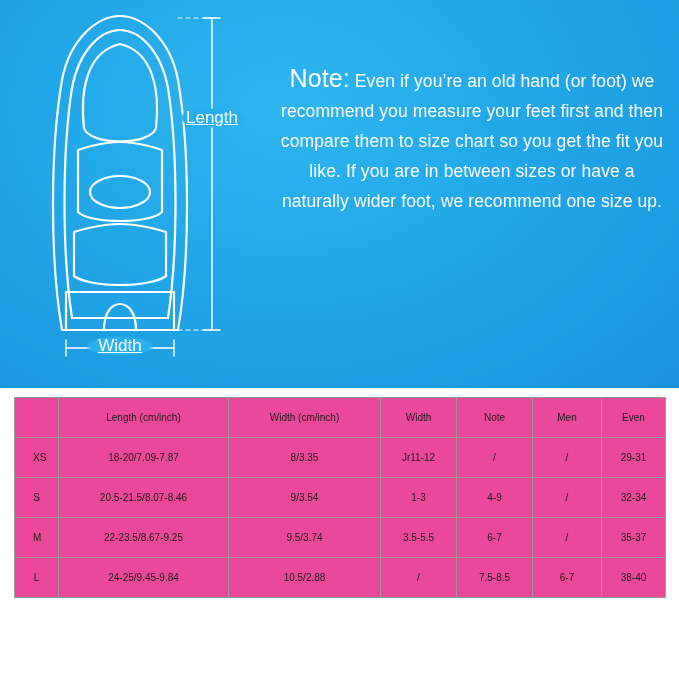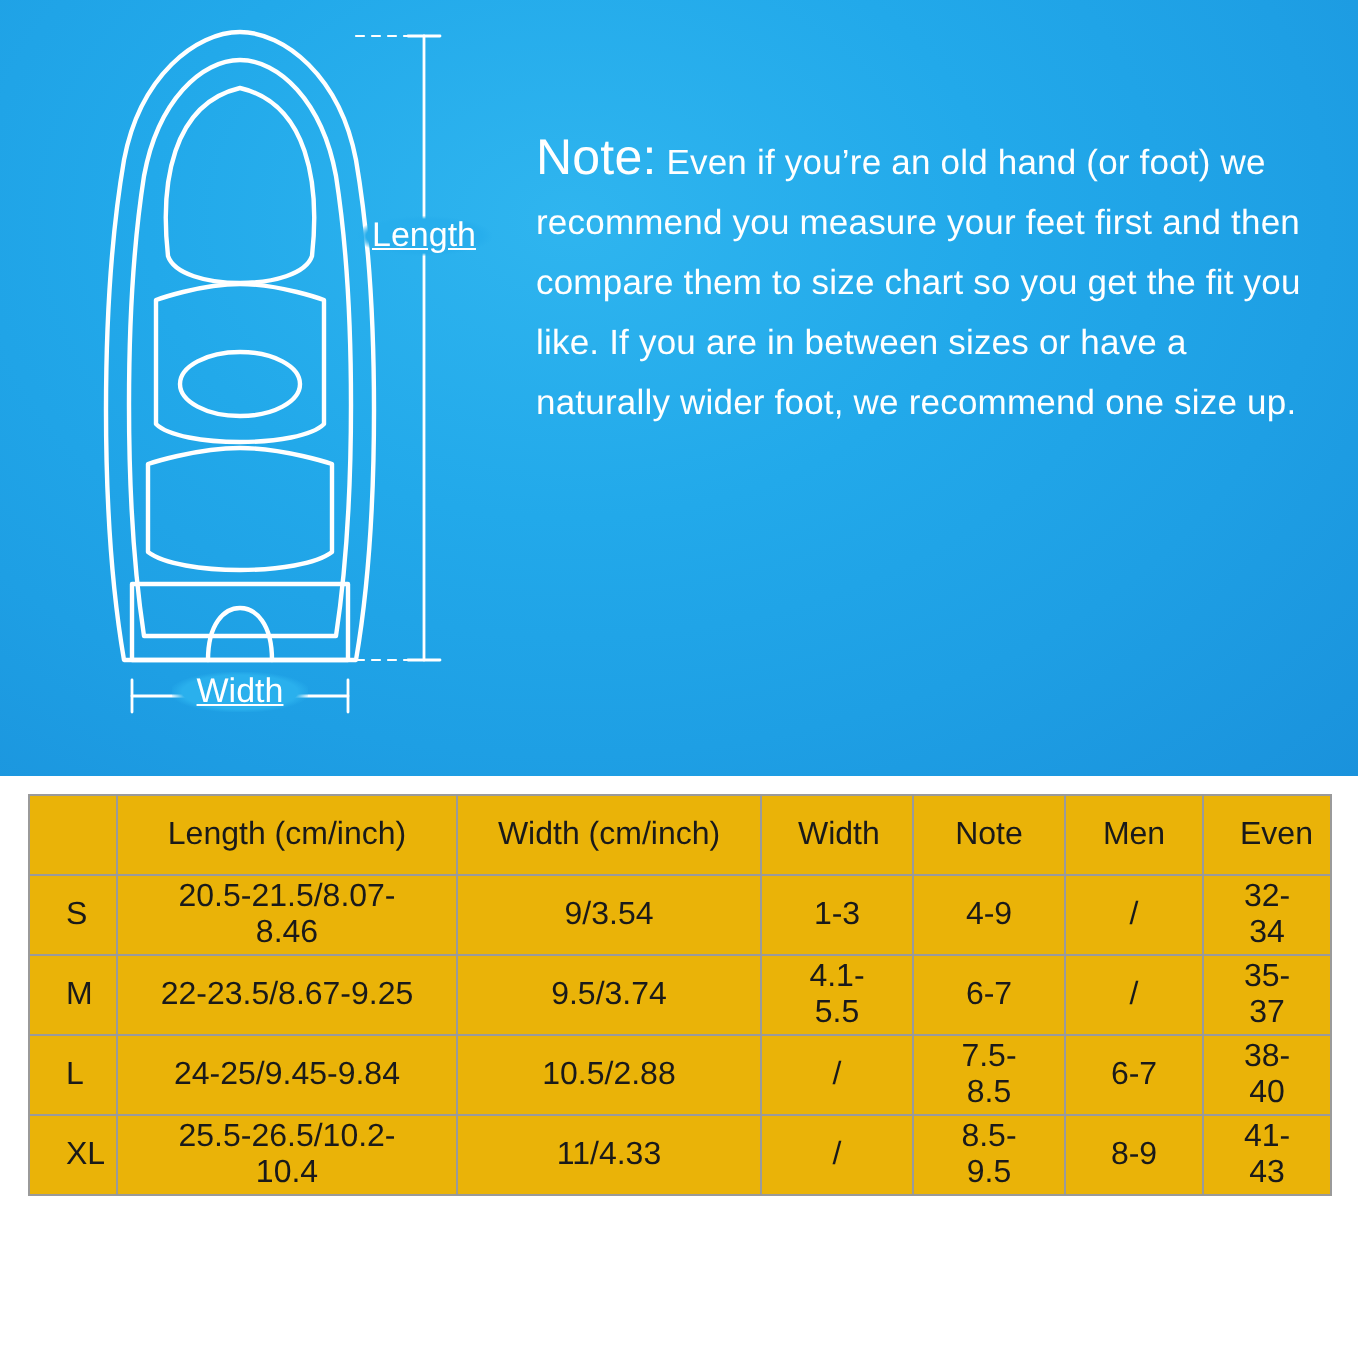--- a/index.html
+++ b/index.html
@@ -27,27 +27,28 @@
     background: radial-gradient(ellipse at 42% 28%, #2fb5ef 0%, #22a9ea 38%, #1e9fe4 68%, #1a92dc 100%);
     overflow: hidden;
   }
   .fin-svg {
     position: absolute;
     left: 0;
     top: 0;
   }
   .note {
     position: absolute;
-    left: 268px;
+    left: 280px;
     top: 66px;
     width: 384px;
     color: #ffffff;
     font-size: 17.5px;
     line-height: 1.72;
     letter-spacing: 0.1px;
+    text-align: center;
   }
   .note .lead {
     font-size: 25px;
     line-height: 1;
     vertical-align: baseline;
   }
   
   .table-wrap {
     position: absolute;
     left: 14px;
@@ -56,25 +57,25 @@
   }
   table.size-table {
     border-collapse: collapse;
     width: 651px;
     table-layout: fixed;
   }
   table.size-table td, table.size-table th {
     border: 1px solid #9a9a9a;
     height: 39px;
     text-align: center;
-    font-size: 16px;
+    font-size: 10px;
     font-weight: normal;
     color: #1a1a1a;
     padding: 0 18px;
-    background: #eab308;
+    background: #ec4899;
   }
   col.c0 { width: 44px; }
   col.c1 { width: 170px; }
   col.c2 { width: 152px; }
   col.c3 { width: 76px; }
   col.c4 { width: 76px; }
   col.c5 { width: 69px; }
   col.c6 { width: 64px; }
 </style>
 </head>
@@ -137,52 +138,52 @@
           <th>Length (cm/inch)</th>
           <th>Width (cm/inch)</th>
           <th>Width</th>
           <th>Note</th>
           <th>Men</th>
           <th>Even</th>
         </tr>
       </thead>
       <tbody>
         <tr>
+          <td>XS</td>
+          <td>18-20/7.09-7.87</td>
+          <td>8/3.35</td>
+          <td>Jr11-12</td>
+          <td>/</td>
+          <td>/</td>
+          <td>29-31</td>
+        </tr>
+        <tr>
           <td>S</td>
           <td>20.5-21.5/8.07-8.46</td>
           <td>9/3.54</td>
           <td>1-3</td>
           <td>4-9</td>
           <td>/</td>
           <td>32-34</td>
         </tr>
         <tr>
           <td>M</td>
           <td>22-23.5/8.67-9.25</td>
           <td>9.5/3.74</td>
-          <td>4.1-5.5</td>
+          <td>3.5-5.5</td>
           <td>6-7</td>
           <td>/</td>
           <td>35-37</td>
         </tr>
         <tr>
           <td>L</td>
           <td>24-25/9.45-9.84</td>
           <td>10.5/2.88</td>
           <td>/</td>
           <td>7.5-8.5</td>
           <td>6-7</td>
           <td>38-40</td>
         </tr>
-        <tr>
-          <td>XL</td>
-          <td>25.5-26.5/10.2-10.4</td>
-          <td>11/4.33</td>
-          <td>/</td>
-          <td>8.5-9.5</td>
-          <td>8-9</td>
-          <td>41-43</td>
-        </tr>
       </tbody>
     </table>
   </div>
 
 </div>
 
 </body></html>

